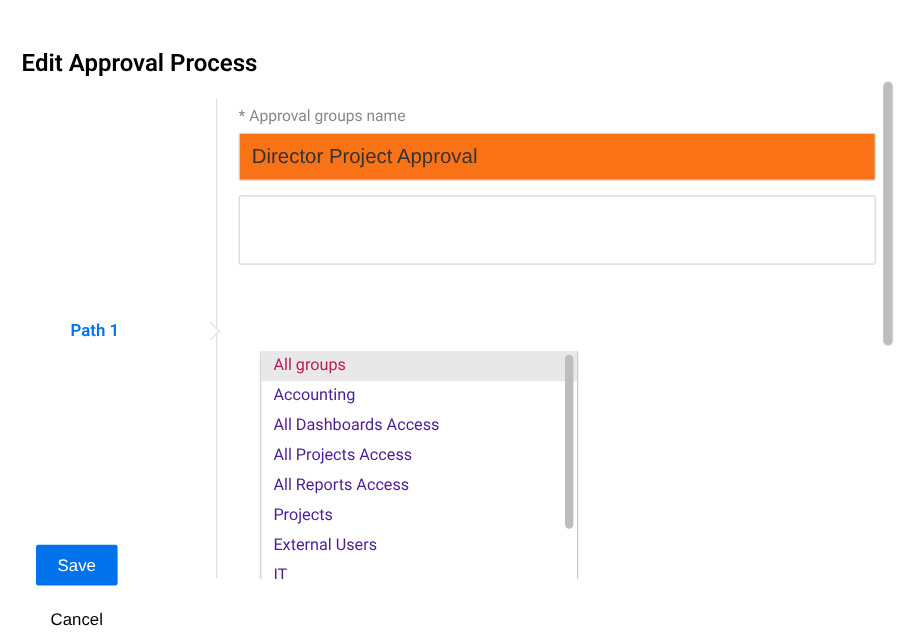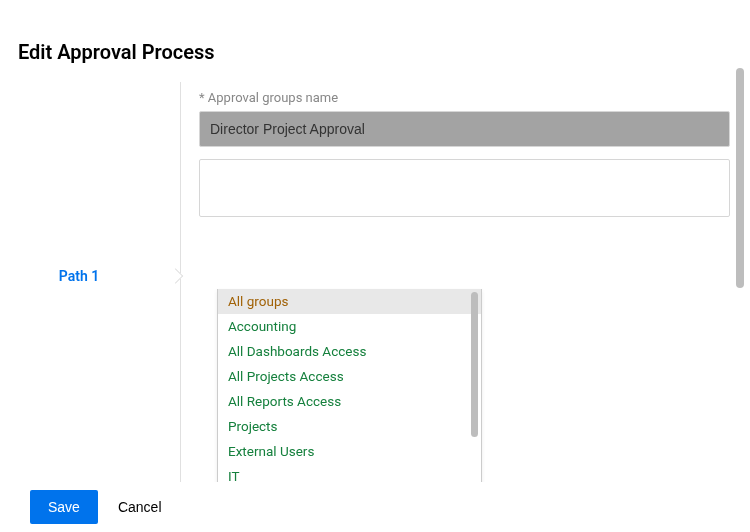--- a/index.html
+++ b/index.html
@@ -67,23 +67,23 @@
       font-size: 13px;
       margin-bottom: 6px;
       margin-top: 8px;
     }
     .field-label .req { color: #888; }
     .text-input {
       width: 100%;
       border: 1px solid #d6d6d6;
       border-radius: 2px;
       padding: 9px 10px;
-      font-size: 14px;
+      font-size: 17px;
       color: #333;
-      background: #a3a3a3;
+      background: #f97316;
       margin-bottom: 12px;
     }
     .blank-input {
       width: 100%;
       border: 1px solid #d6d6d6;
       border-radius: 2px;
       height: 58px;
       background: #fff;
       margin-bottom: 12px;
     }
@@ -94,36 +94,37 @@
       width: 265px;
       background: #fff;
       border: 1px solid #ccc;
       border-top: none;
       box-shadow: 0 2px 4px rgba(0,0,0,0.08);
       z-index: 10;
     }
     .dropdown-item {
       padding: 4px 10px 5px 10px;
       font-size: 13.5px;
-      color: #15803d;
+      color: #4c1d95;
       cursor: pointer;
     }
     .dropdown-item.highlight {
       background: #e8e8e8;
-      color: #a16207;
+      color: #be185d;
     }
     .dropdown-overlay::-webkit-scrollbar { width: 8px; }
     .footer {
       position: absolute;
       bottom: 8px;
       left: 0;
       padding: 10px 0 0 30px;
       display: flex;
       align-items: center;
       gap: 20px;
+      flex-direction: column;
     }
     .save-btn {
       background: #0073ec;
       color: #fff;
       border: none;
       border-radius: 2px;
       padding: 9px 18px;
       font-size: 14px;
       font-weight: 500;
       cursor: pointer;

